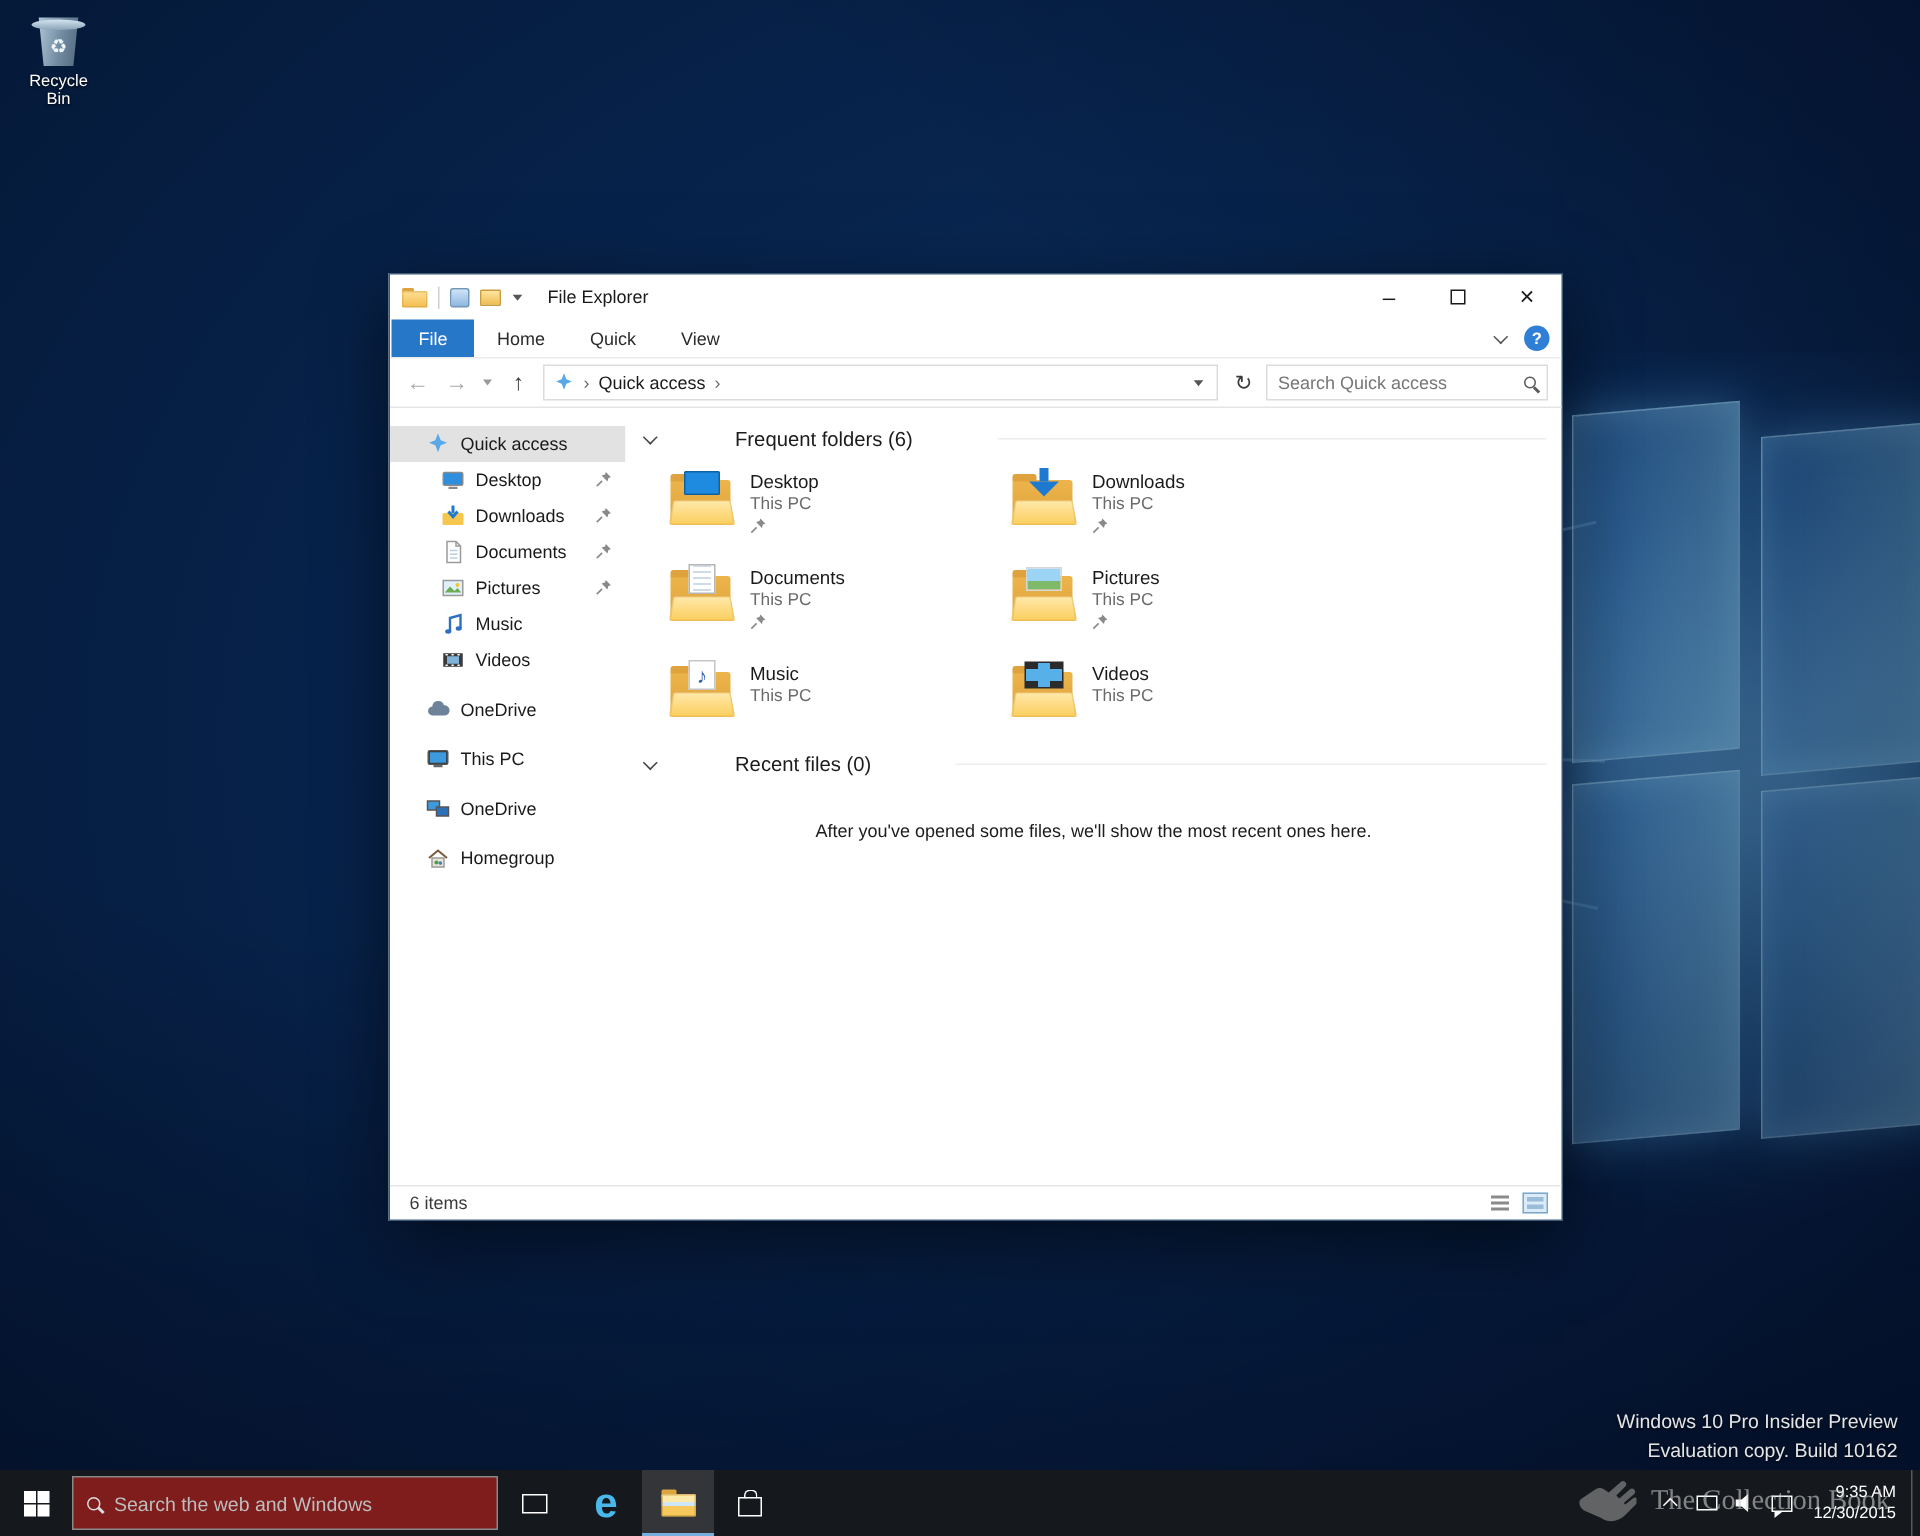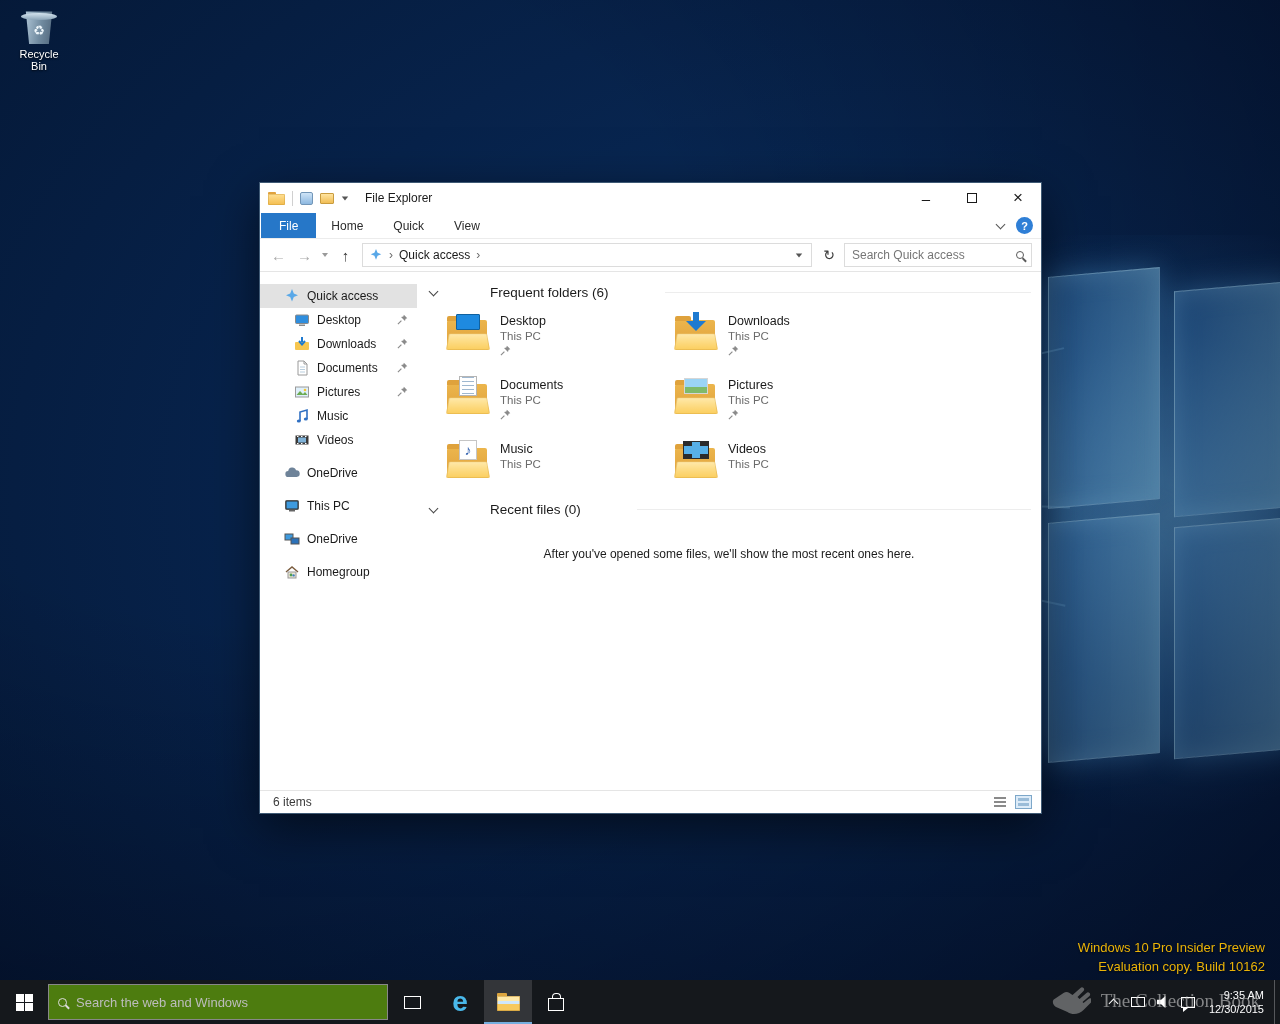--- a/index.html
+++ b/index.html
@@ -130,31 +130,31 @@
   .empty-msg { text-align:center; margin-top:30px; font-size:12px; color:#1c1c1c; }
 
   .statusbar { height:23px; border-top:1px solid #e5e5e5; display:flex; align-items:center; padding:0 13px; font-size:12px; color:#3a3a3a; position:relative; flex:none; }
   .view-btns { position:absolute; right:9px; top:4px; display:flex; gap:7px; }
   .vb-details { width:16px; height:13px; padding:2px; }
   .vb-details i { display:block; height:2px; margin-bottom:2px; background:#8a8a8a; }
   .vb-thumbs { width:17px; height:14px; border:1px solid #7da7c9; background:#dcebf8; padding:2px; }
   .vb-thumbs i { display:block; height:3px; margin-bottom:2px; background:#9abcd8; }
 
   
-  .eval-mark { position:absolute; right:15px; bottom:48px; text-align:right; color:#eab308; font-size:13px; line-height:19px;
+  .eval-mark { position:absolute; right:15px; bottom:48px; text-align:right; color:#e5e5e5; font-size:13px; line-height:19px;
     text-shadow:0 1px 2px rgba(0,0,0,.6); }
   .collection-mark { position:absolute; right:20px; bottom:6px; z-index:40; display:flex; align-items:center; gap:10px;
     color:rgba(205,205,205,.6); font-size:19px;font-family:Liberation Serif, serif; }
 
   
   .taskbar { position:absolute; left:0; bottom:0; width:100%; height:44px; background:#15181c; display:flex; align-items:stretch; z-index:20; }
   .tb-btn { width:48px; display:flex; align-items:center; justify-content:center; flex:none; }
   .start-grid { width:17px; height:17px; display:grid; grid-template-columns:8px 8px; grid-template-rows:8px 8px; gap:1px; }
   .start-grid i { background:#fff; }
-  .tb-search { width:340px; margin:4px 0; background:#4d7c0f; border:1px solid #888; display:flex; align-items:center;
+  .tb-search { width:284px; margin:4px 0; background:#7f1d1d; border:1px solid #888; display:flex; align-items:center;
     padding:0 9px; gap:9px; flex:none; }
   .tb-search .magnifier { border-color:#ddd; width:9px; height:9px; }
   .tb-search .magnifier::after { background:#ddd; }
   .tb-search input { flex:1; border:none; outline:none; background:transparent; color:#ddd; font-size:13px; font-family:inherit; min-width:0; }
   .tb-search input::placeholder { color:#bdbdbd; }
   .taskview-ic { width:17px; height:13px; border:1.5px solid #fff; position:relative; }
   .edge-ic { color:#49b8ea; font-size:28px; line-height:28px; font-weight:bold; }
   .fe-btn { background:rgba(255,255,255,.13); box-shadow:inset 0 -2px 0 #76aede; }
   .fe-ic { position:relative; width:23px; height:18px; }
   .fe-ic::before { content:''; position:absolute; top:0; left:0; width:10px; height:5px; background:#dca53f; border-radius:1px 1px 0 0; }

